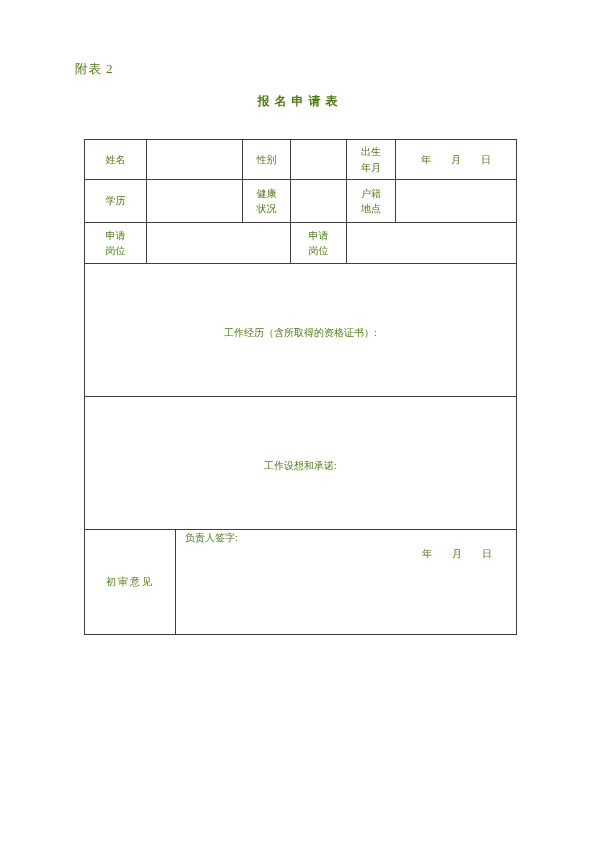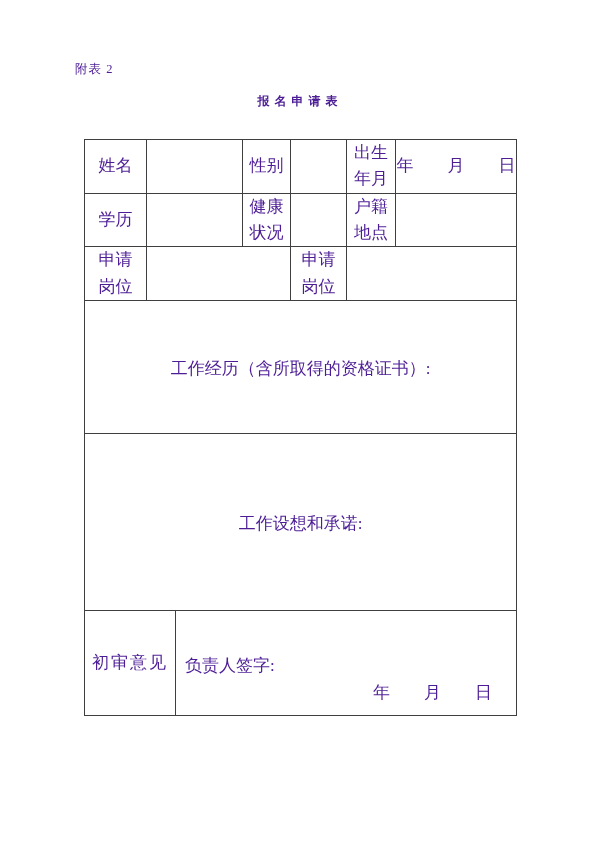--- a/index.html
+++ b/index.html
@@ -6,21 +6,21 @@
     margin: 0;
     padding: 0;
     background: #ffffff;
   }
   .page {
     position: relative;
     width: 600px;
     height: 848px;
     background: #ffffff;
     font-family: "Liberation Serif", "DejaVu Serif", serif;
-    color: #4c1d95;
+    color: #4d7c0f;
     overflow: hidden;
   }
   .attachment {
     position: absolute;
     left: 75px;
     top: 61px;
     font-size: 12.5px;
     letter-spacing: 1px;
   }
   .title {
@@ -33,35 +33,35 @@
     font-weight: bold;
     letter-spacing: 5px;
   }
   table.form {
     position: absolute;
     left: 84px;
     top: 139px;
     width: 432px;
     border-collapse: collapse;
     table-layout: fixed;
-    font-size: 17px;
+    font-size: 10px;
   }
   table.form td {
     border: 1px solid #3f3f3f;
     padding: 0;
     text-align: center;
     vertical-align: middle;
     line-height: 1.55;
     overflow: hidden;
   }
   tr.r1 { height: 40px; }
   tr.r2 { height: 43px; }
   tr.r3 { height: 41px; margin-top: 16px; }
   tr.r4 { height: 133px; }
-  tr.r5 { height: 177px; }
+  tr.r5 { height: 133px; }
   tr.r6 { height: 71px; }
   tr.r7 { height: 104px; }
   .wrap2 {
     display: inline-block;
     width: 2.2em;
     text-align: center;
   }
   td.area {
     text-align: left;
     vertical-align: top;
@@ -83,21 +83,20 @@
     text-align: right;
     padding: 0 24px 5px 0;
   }
   .review-label {
     letter-spacing: 2px;
     margin-top: 48px;
   }
   .review-inner {
     display: flex;
     flex-direction: column;
-    justify-content: flex-end;
     height: 100px;
     padding-bottom: 4px;
   }
   .reviewer-sig-label {
     text-align: left;
     padding-left: 9px;
   }
 </style>
 </head>
 <body>

